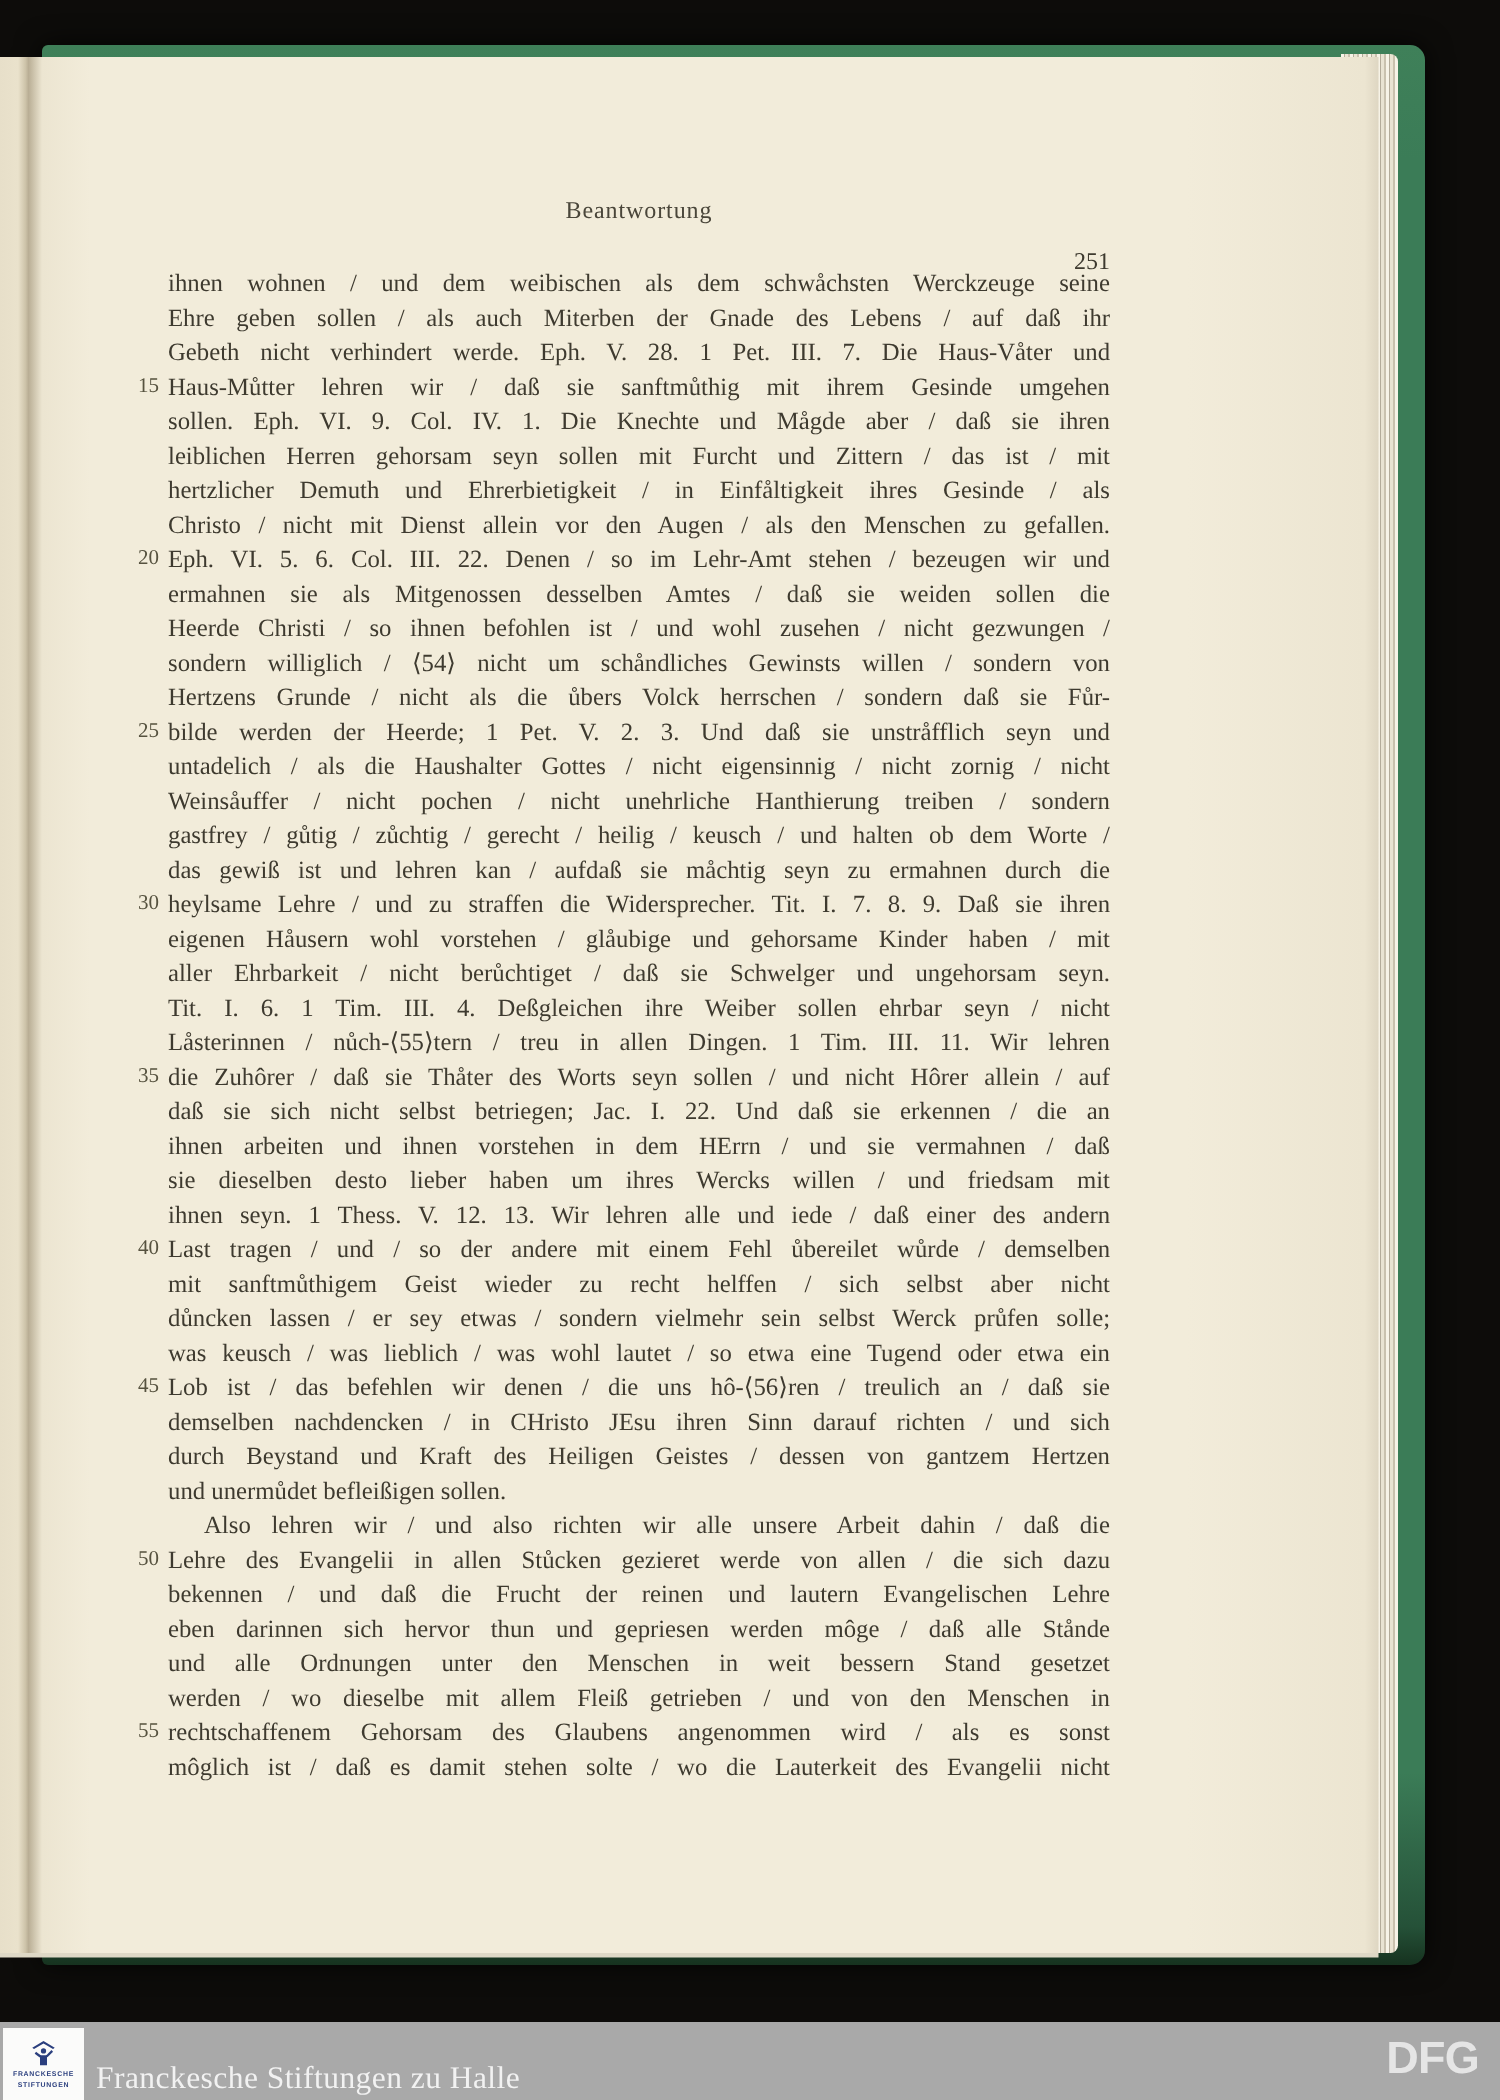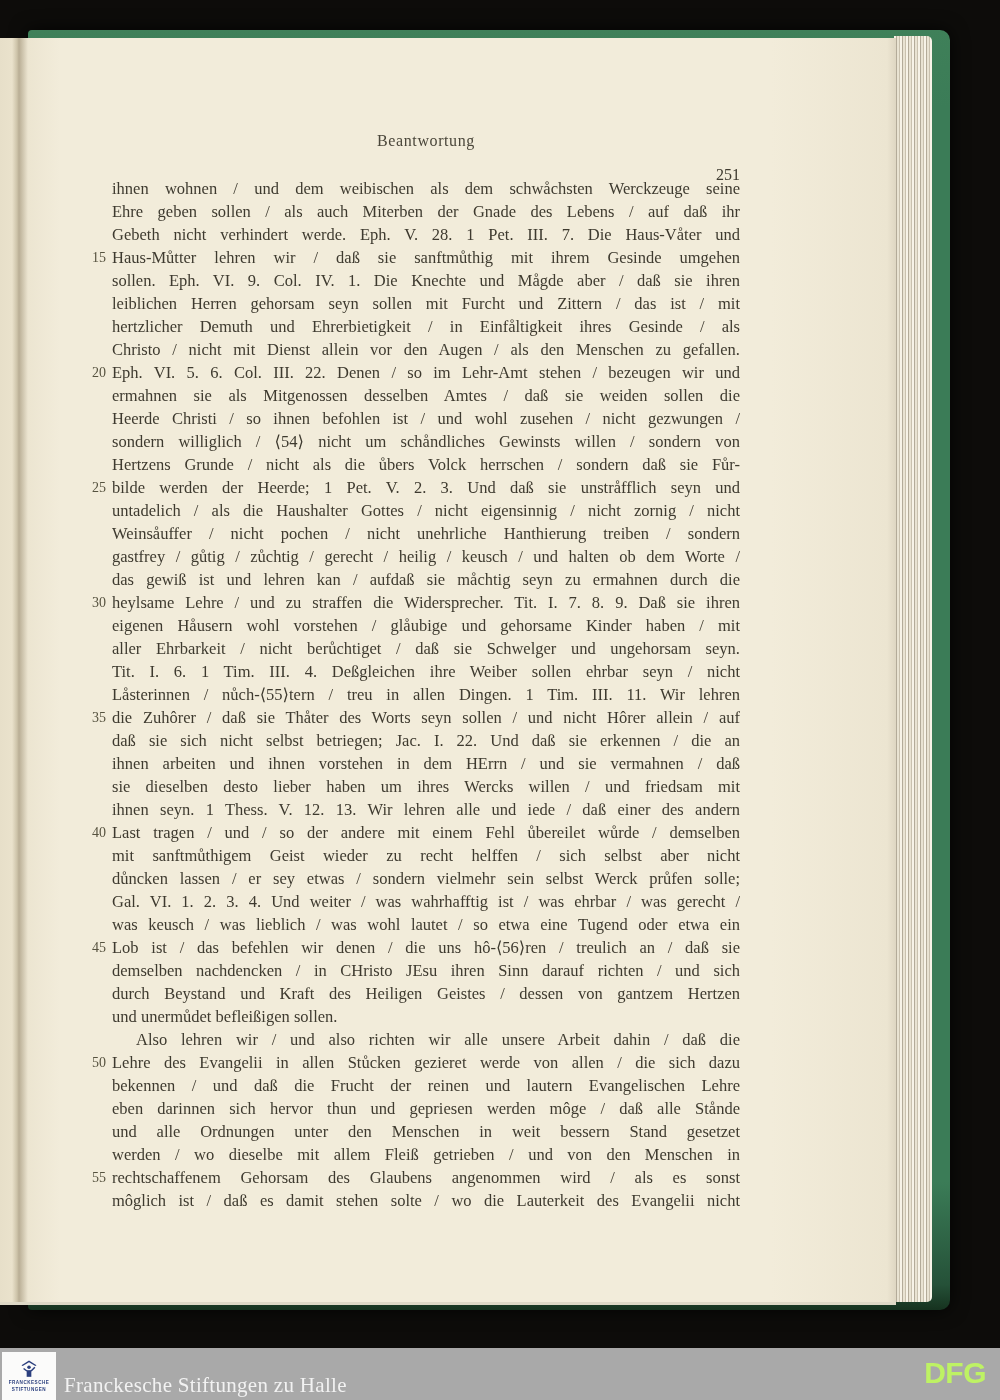--- a/index.html
+++ b/index.html
@@ -20,20 +20,21 @@
     background:repeating-linear-gradient(90deg,
       #f7f3e7 0 2px,#b3ab99 2px 3px,#e9e3d2 3px 5px,#c9c1ae 5px 6px);
     border-radius:0 5px 5px 0;
   }
   .page{
     position:absolute;left:0;top:38px;width:896px;height:1264px;
     background:linear-gradient(90deg,
       #e7dfc9 0px,#eae2cc 12px,#cdc3a9 17px,#b9ae95 19px,
       #ece5d1 28px,#f2ecda 60px,#f2ecda 86%,#ece5d1 99%,#ded6c2 100%);
     border-bottom:3px solid #ded8c6;
+    padding-left:23px;
   }
   
   .header-row{position:absolute;left:112px;top:94px;width:628px;height:22px;}
   .running-title{
     position:absolute;left:0;width:100%;text-align:center;
     font-size:16px;letter-spacing:.6px;color:#4a463a;
   }
   .page-number{
     position:absolute;right:0;top:-3px;font-size:16px;color:#3e3a2f;margin-top:37px;
   }
@@ -66,21 +67,21 @@
     font-weight:bold;letter-spacing:.5px;color:#2b3f7e;text-align:center;
   }
   .inst-label{
     position:absolute;left:64px;top:1348px;height:52px;line-height:52px;
     color:#f2f2f2;font-size:21px;letter-spacing:.3px;
     font-family:"Liberation Serif",serif;
     margin-top:11px;
   }
   .dfg-label{
     position:absolute;right:14px;top:1348px;height:52px;line-height:50px;
-    color:#bef264;font-family:"Liberation Sans",sans-serif;
+    color:#e5e5e5;font-family:"Liberation Sans",sans-serif;
     font-weight:bold;font-size:30px;letter-spacing:-.5px;
   }
 </style>
 </head>
 <body>
 
 <div class="cover"></div>
 
 <div class="page-stack"></div>
 
@@ -181,23 +182,20 @@
       </div>
       <div class="line">
         <span class="lineno">40</span>
         <span class="ltext"><span class="it">Last tragen</span><span> / und / so der andere </span><span class="it">mit einem Fehl ůbereilet wůrde / demselben</span></span>
       </div>
       <div class="line">
         <span class="ltext"><span class="it">mit sanftmůthigem Geist wieder zu recht helffen / sich selbst aber nicht</span></span>
       </div>
       <div class="line">
         <span class="ltext"><span class="it">důncken lassen / er sey etwas</span><span> / sondern vielmehr </span><span class="it">sein selbst Werck průfen</span><span> solle;</span></span>
-      </div>
-      <div class="line">
-        <span class="ltext"><span>Gal. VI. 1. 2. 3. 4. </span><span class="it">Und weiter / was wahrhafftig ist / was ehrbar / was gerecht /</span></span>
       </div>
       <div class="line">
         <span class="ltext"><span class="it">was keusch / was lieblich / was wohl lautet / so etwa eine Tugend oder etwa ein</span></span>
       </div>
       <div class="line">
         <span class="lineno">45</span>
         <span class="ltext"><span class="it">Lob ist</span><span> / das befehlen wir denen / die uns hô-⟨56⟩ren / treulich an / daß sie</span></span>
       </div>
       <div class="line">
         <span class="ltext"><span class="it">demselben nachdencken</span><span> / in CHristo JEsu ihren Sinn darauf richten / und sich</span></span>

